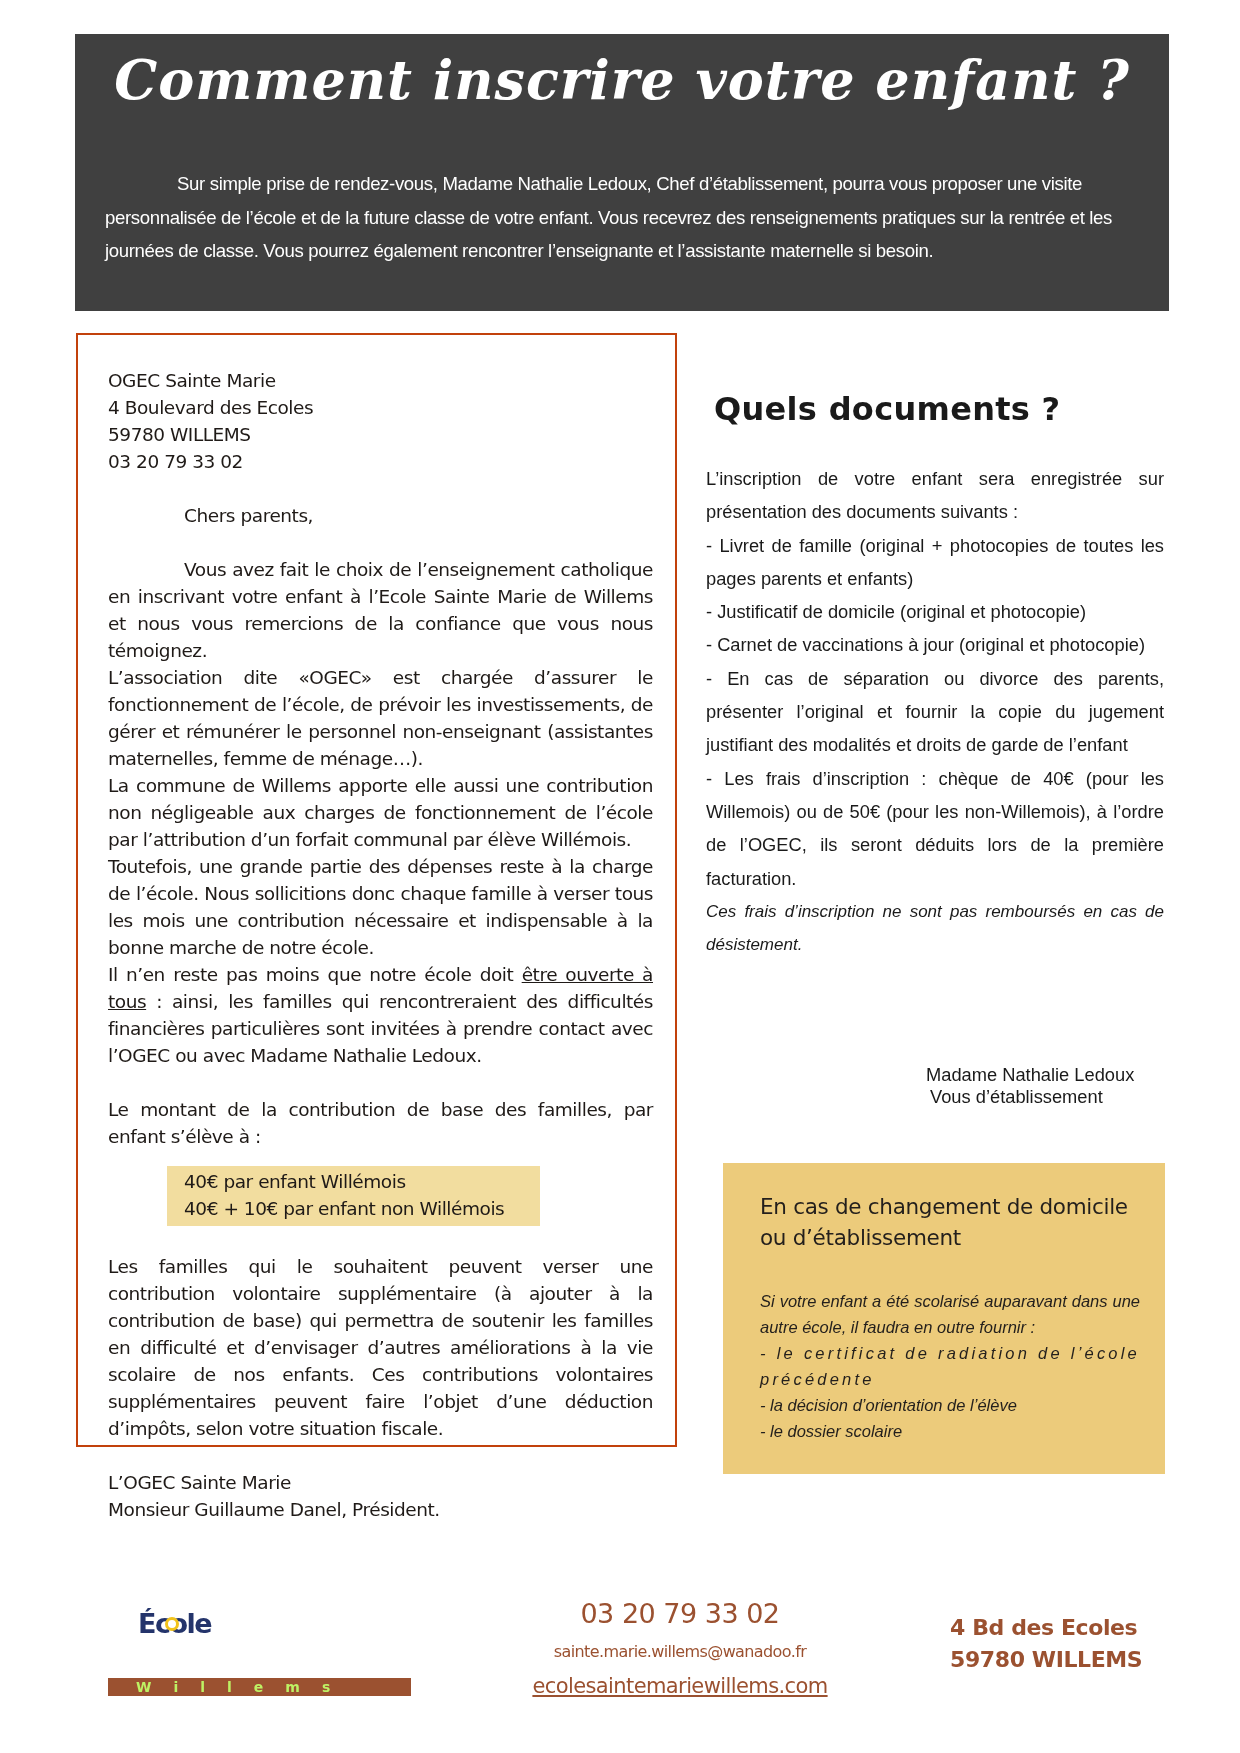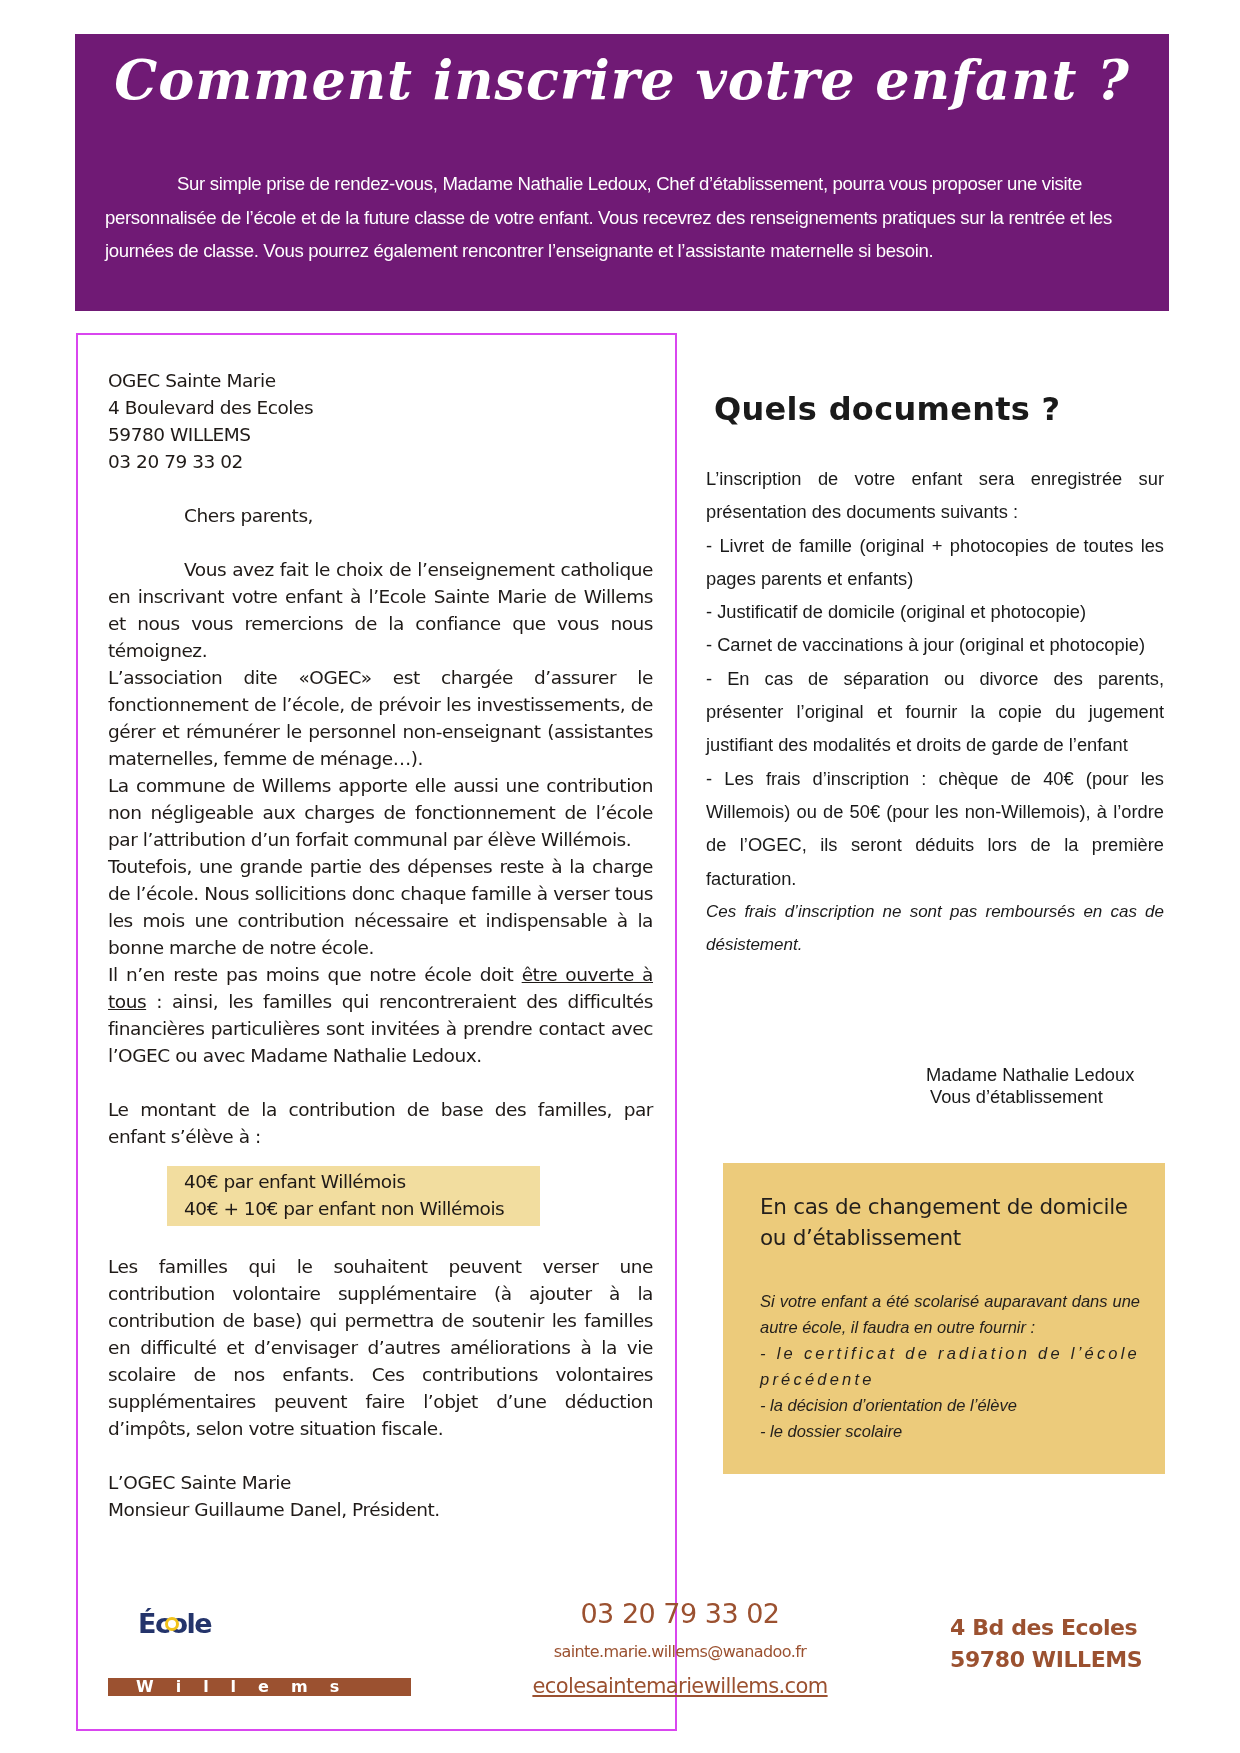--- a/index.html
+++ b/index.html
@@ -1,32 +1,32 @@
 <!DOCTYPE html>
 <html><head>
   <meta charset="utf-8">
   <style>
     html, body { margin: 0; padding: 0; background: #ffffff; }
     body { width: 1240px; height: 1753px; position: relative; overflow: hidden;
            font-family: "DejaVu Sans", sans-serif; color: #1f1a17; }
 
     
     .banner { position: absolute; left: 75px; top: 34px; width: 1094px; height: 277px;
-              background: #701a75; box-sizing: border-box; }
+              background: #404040; box-sizing: border-box; }
     .banner-title { position: absolute; left: 0; right: 0; top: 14px; text-align: center;
                     font-family: "DejaVu Serif", serif; font-style: italic; font-weight: bold;
                     font-size: 54px; color: #ffffff; letter-spacing: 1px; }
     .banner-intro { position: absolute; left: 30px; right: 26px; top: 133px;
                     font-family: "Liberation Sans", sans-serif; font-size: 18.6px; line-height: 33.5px;
                     color: #ffffff; text-align: left; letter-spacing: -0.35px; }
     .banner-intro .indent { display: inline-block; width: 72px; }
 
     
-    .letter { position: absolute; left: 76px; top: 333px; width: 601px; height: 1398px;
-              border: 2px solid #d946ef; box-sizing: border-box; }
+    .letter { position: absolute; left: 76px; top: 333px; width: 601px; height: 1114px;
+              border: 2px solid #c2410c; box-sizing: border-box; }
     .letter-inner { position: absolute; left: 30px; top: 32px; width: 545px;
                     font-family: "DejaVu Sans", sans-serif; font-size: 18.5px; line-height: 27px;
                     color: #1f1a17; letter-spacing: -0.45px; }
     .letter-inner p { margin: 0; text-align: justify; }
     .addr-line { display: block; }
     .salutation { margin-top: 27px !important; padding-left: 76px; }
     .para-first { margin-top: 27px !important; text-indent: 76px; }
     .underline { text-decoration: underline; }
     .amount-intro { margin-top: 27px !important; }
     .amount-box { position: relative; margin-left: 59px; width: 373px; margin-top: 16px;
@@ -64,21 +64,21 @@
 
     
     .logo { position: absolute; left: 108px; top: 1608px; width: 312px; height: 90px; }
     .logo-ecole { position: absolute; left: 30px; top: 0; font-family: "DejaVu Sans", sans-serif;
                   font-weight: bold; font-size: 27px; color: #24346b; letter-spacing: -1.5px; }
     .logo-sun { position: absolute; left: 57px; top: 9px; width: 14px; height: 14px; border-radius: 50%;
                 border: 3px solid #f2c31b; background: #ffffff; box-sizing: border-box; }
     .logo-name { position: absolute; left: 0; top: 16px; font-family: "DejaVu Sans", sans-serif;
                  font-weight: bold; font-size: 46px; color: #24346b; letter-spacing: -2.5px; line-height: 52px; }
     .logo-bar { position: absolute; left: 0; top: 70px; width: 303px; height: 18px; background: #9b5130;
-                color: #ffffff; font-family: "DejaVu Sans", sans-serif; font-weight: bold; font-size: 16px;
+                color: #bef264; font-family: "DejaVu Sans", sans-serif; font-weight: bold; font-size: 14px;
                 letter-spacing: 22px; line-height: 18px; text-indent: 28px; white-space: nowrap; overflow: hidden; }
 
     .contact { position: absolute; left: 470px; top: 1596px; width: 420px; text-align: center;
                color: #9b5130; font-family: "DejaVu Sans", sans-serif; }
     .contact-phone { display: block; font-size: 27px; line-height: 36px; letter-spacing: -0.5px; }
     .contact-email { display: block; font-size: 16px; line-height: 36px; margin-top: 2px; letter-spacing: -0.6px; }
     .contact-url { display: block; font-size: 21px; line-height: 32px; text-decoration: underline; letter-spacing: -0.6px; }
 
     .address { position: absolute; left: 950px; top: 1612px; color: #9b5130;
                font-family: "DejaVu Sans", sans-serif; font-weight: bold; font-size: 22px; line-height: 32px;

